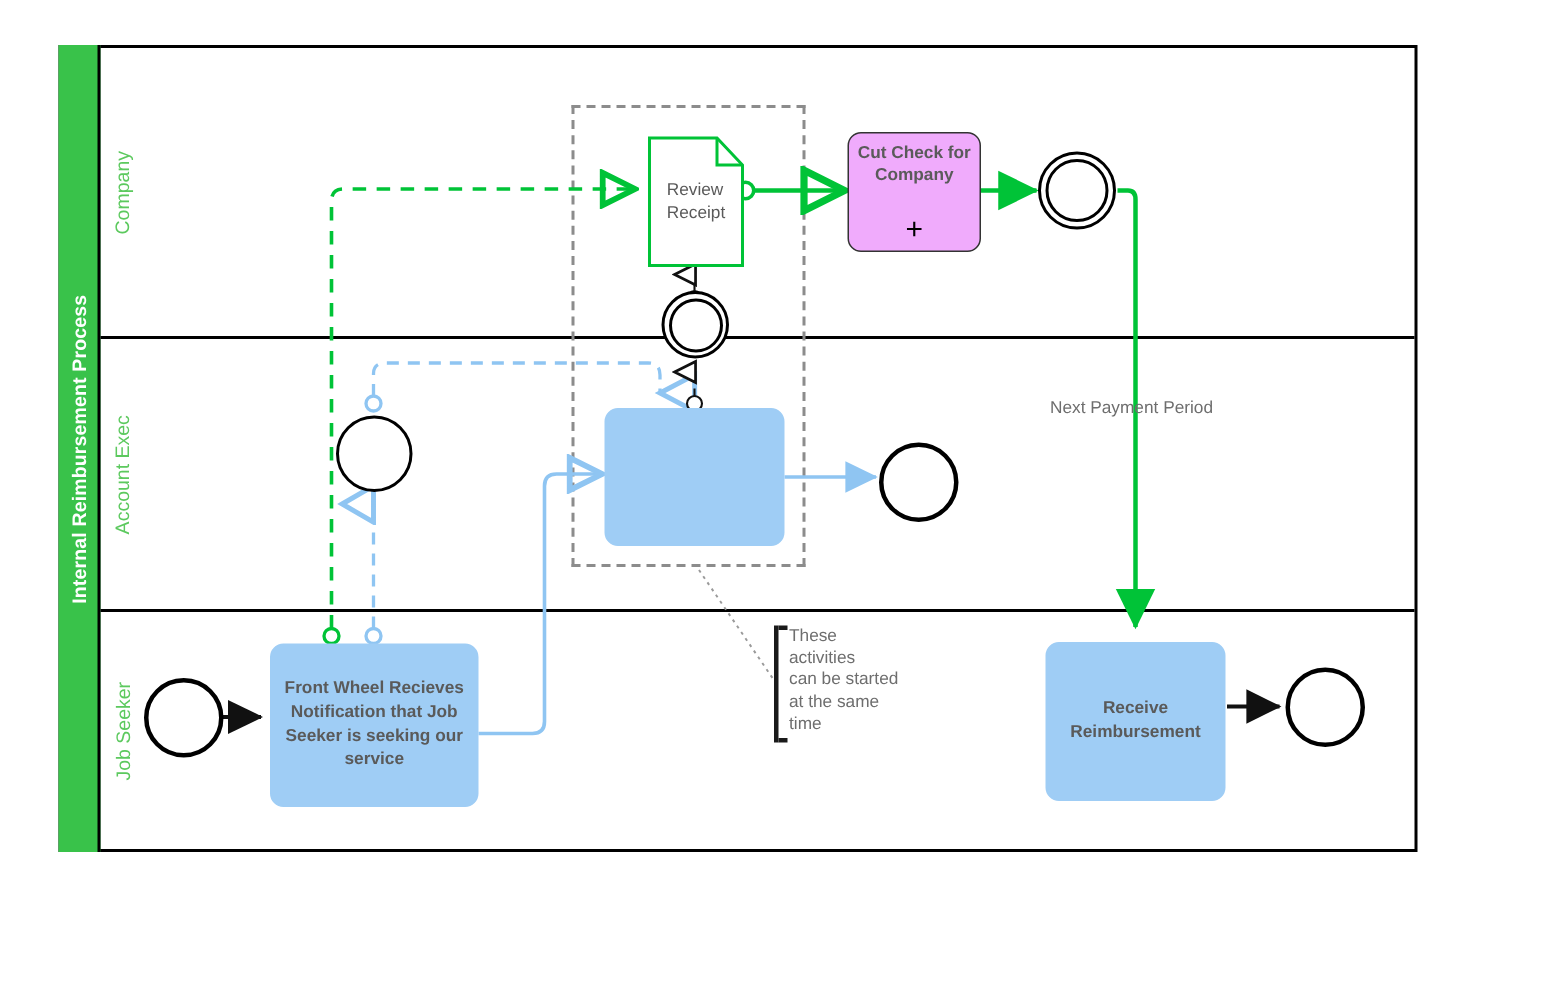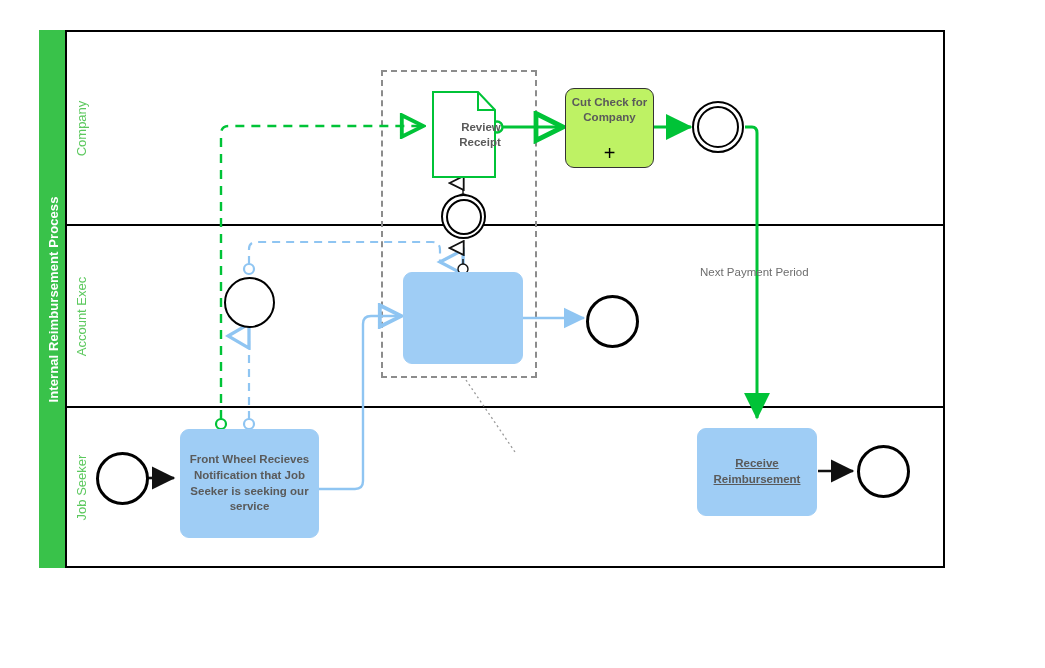--- a/index.html
+++ b/index.html
@@ -100,21 +100,21 @@
     font-weight: bold;
     color: #5a5a5a;
     line-height: 1.35;
     padding: 4px 6px;
   }
   .task.blue {
     background: #9fcdf5;
     border: 1px solid #9fcdf5;
   }
   .task.white {
-    background: #bef264;
+    background: #f0abfc;
     border: 1.4px solid #333333;
   }
   .subprocess-plus {
     position: absolute;
     bottom: 4px;
     left: 0;
     width: 100%;
     text-align: center;
     font-size: 20px;
     font-weight: normal;
@@ -157,27 +157,26 @@
     background: #ffffff;
   }
   .dataobj-label {
     position: absolute;
     left: 0; top: 0;
     width: 100%;
     height: 100%;
     display: flex;
     align-items: center;
     justify-content: center;
-    text-align: right;
-    font-size: 11.5px;
-    font-weight: bold;
+    text-align: left;
+    font-size: 11.5px;
+    font-weight: normal;
     color: #5a5a5a;
     line-height: 1.3;
     pointer-events: none;
-    padding-left: 16px;
   }
 
   
   .group-box {
     position: absolute;
     box-sizing: border-box;
     border: 2px dashed #8c8c8c;
   }
 
   
@@ -371,22 +370,27 @@
   </div>
 
   <div class="event end" style="left:586px; top:295px; width:53px; height:53px;"></div>
 
   <div class="event start" style="left:96px; top:452px; width:53px; height:53px;"></div>
 
   <div class="task blue" style="left:180px; top:429px; width:139px; height:109px;">
     <span>Front Wheel Recieves Notification that Job Seeker is seeking our service</span>
   </div>
 
-  <div class="task blue" style="left:697px; top:428px; width:120px; height:88px;text-decoration:underline;">
+  <div class="task blue" style="left:697px; top:428px; width:120px; height:106px;">
     <span>Receive Reimbursement</span>
   </div>
 
   <div class="event end" style="left:857px; top:445px; width:53px; height:53px;"></div>
 
   <div class="flow-label" style="left:700px; top:266px;">Next Payment Period</div>
 
+  <div class="annotation" style="left:516px; top:417px; width:95px; height:78px;">These
+activities
+can be started
+at the same
+time</div>
 
 </div>
 
 </body></html>

